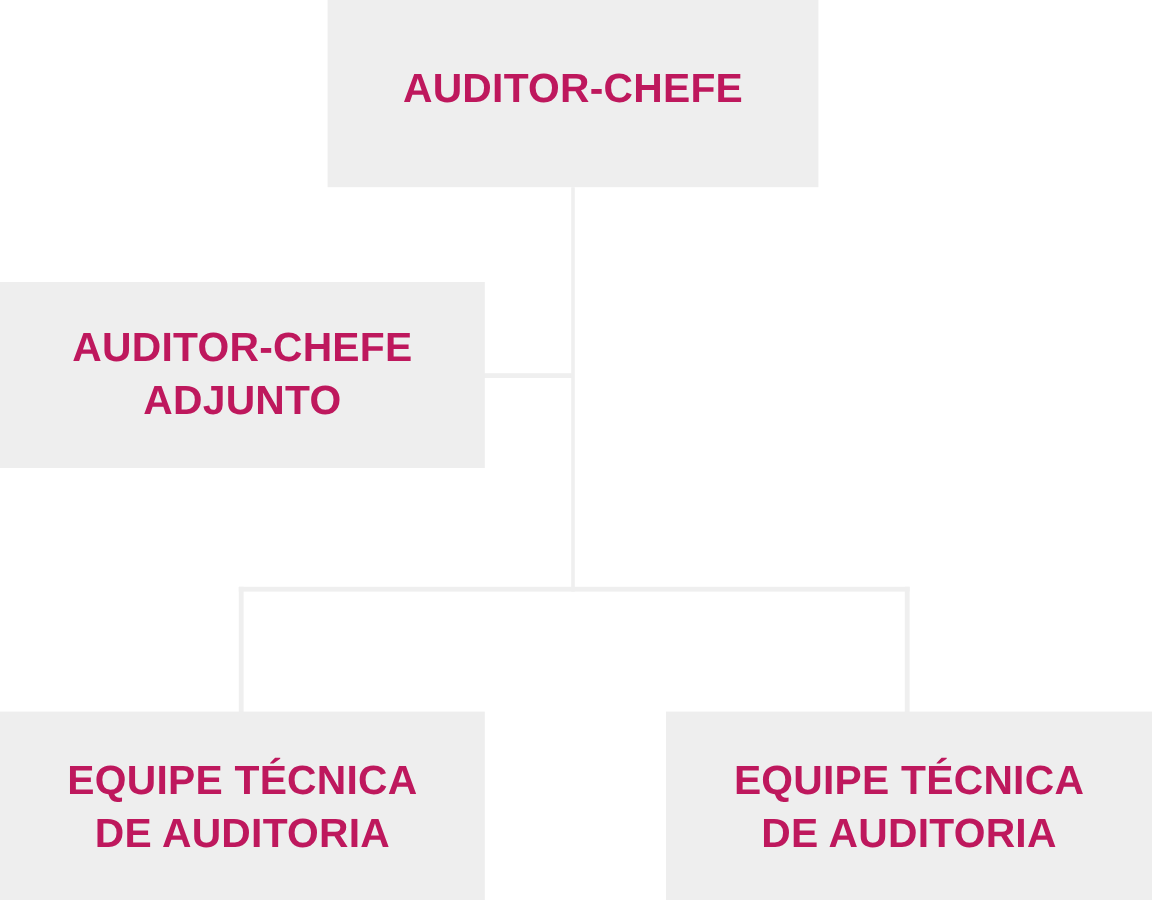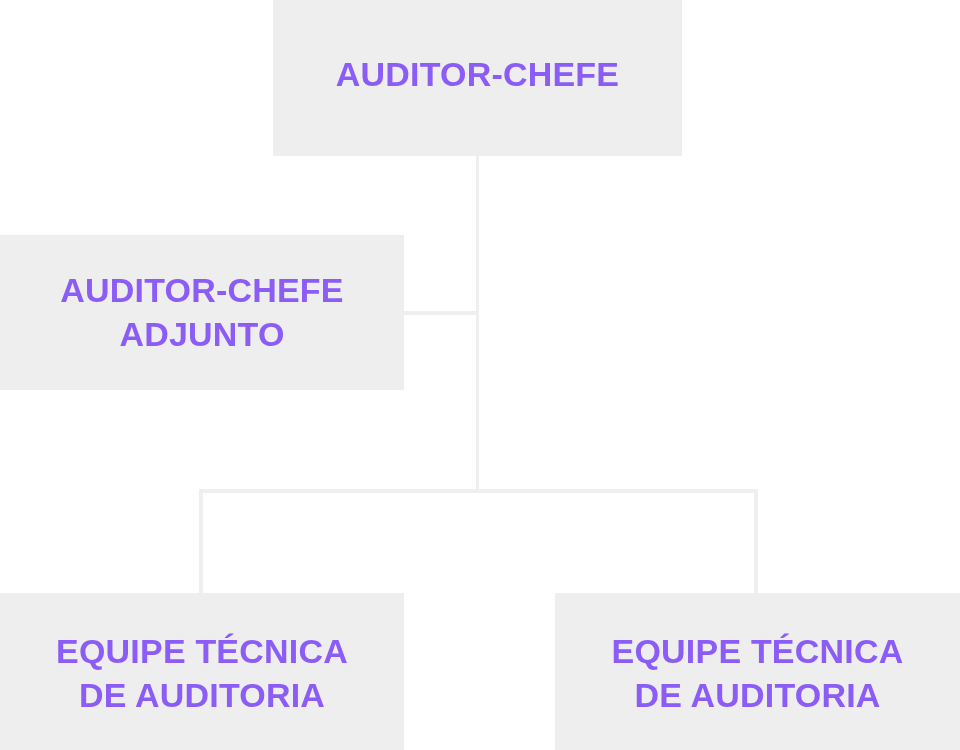--- a/index.html
+++ b/index.html
@@ -66,21 +66,21 @@
     position: absolute;
     background: #EEEEEE;
     display: flex;
     align-items: center;
     justify-content: center;
     box-sizing: border-box;
     padding: 6px 10px;
   }
 
   .node-label {
-    color: #8b5cf6;
+    color: #be185d;
     font-size: 34px;
     font-weight: 600;
     line-height: 1.28;
     letter-spacing: 0.2px;
     text-align: center;
     white-space: pre-line;
   }
 
   #node-auditor-chefe {
     left: 273px;

